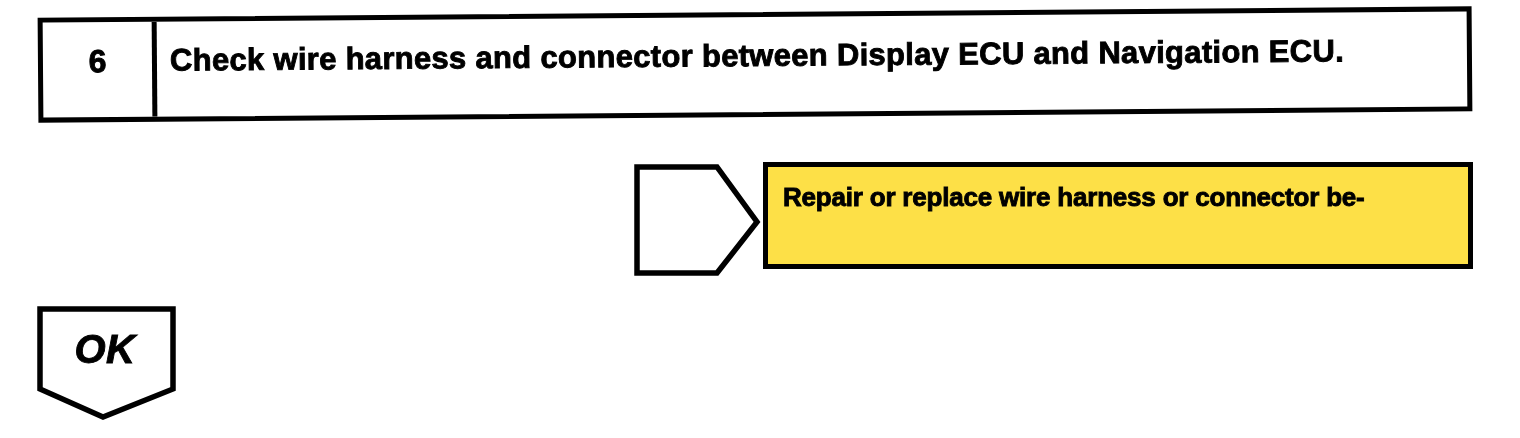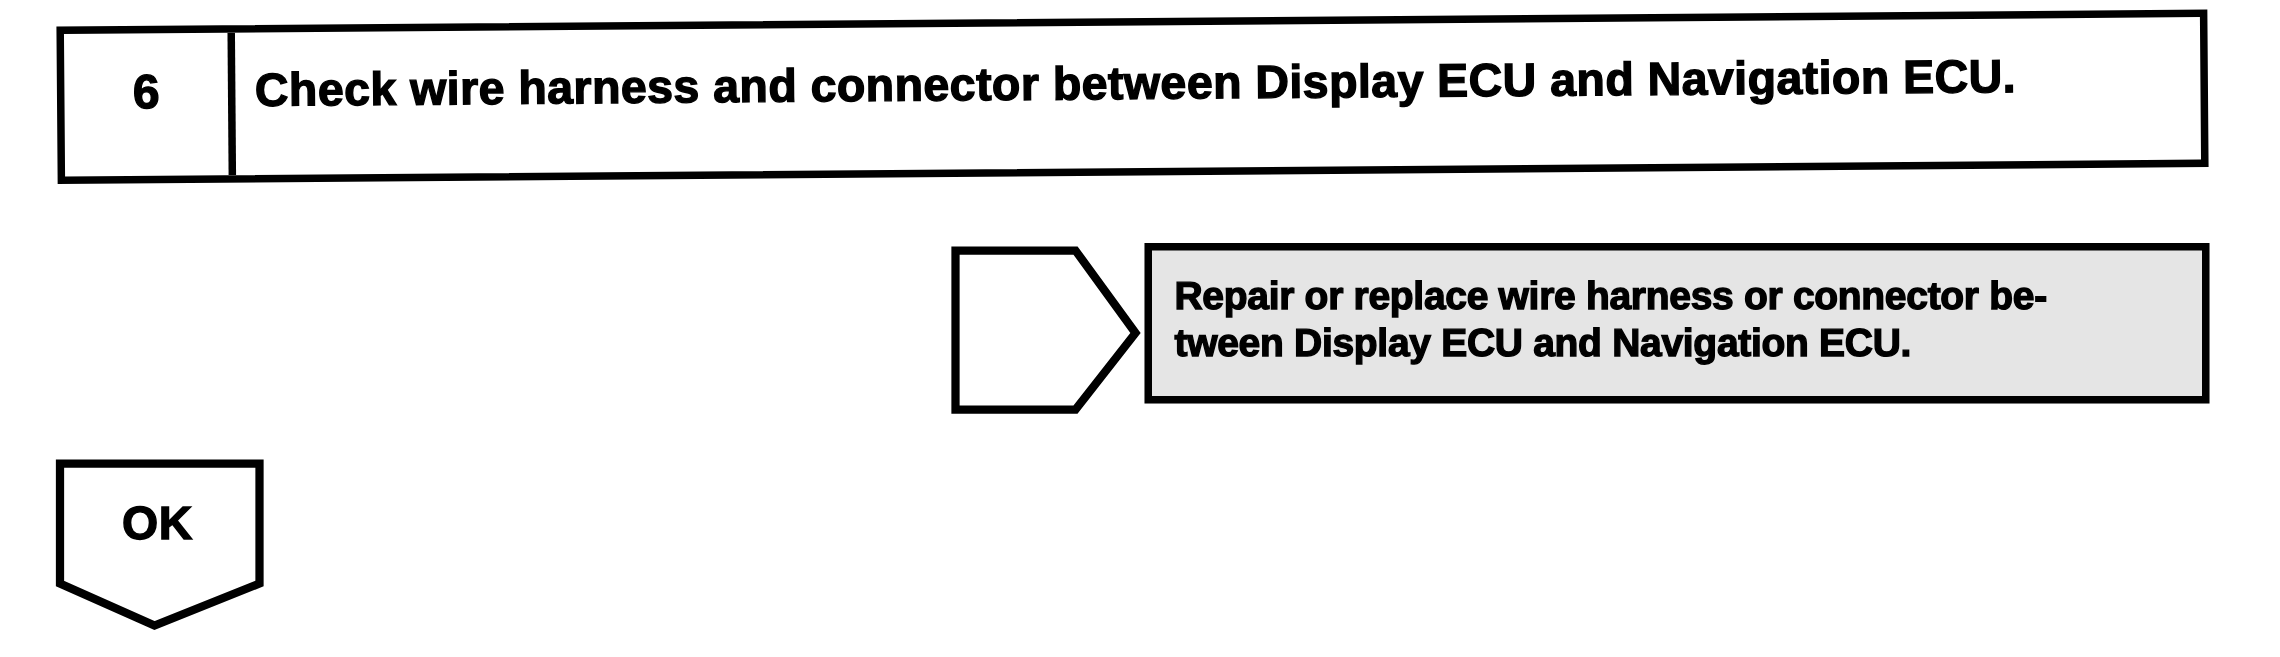--- a/index.html
+++ b/index.html
@@ -75,33 +75,34 @@
     top: 164px;
     width: 92px;
     height: 86px;
     font-size: 30px;
   }
   .ok-label {
     left: 36px;
     top: 306px;
     width: 138px;
     height: 86px;
-    font-size: 31px;
+    font-size: 40px;
+    font-style: italic;
   }
 
   
   .result-box {
     position: absolute;
     left: 763px;
     top: 162px;
     width: 710px;
     height: 107px;
     border: 5px solid #000000;
     box-sizing: border-box;
-    background: #e5e5e5;
+    background: #fde047;
     padding: 15px 6px 0 15px;
     font-size: 26px;
     line-height: 31px;
     letter-spacing: -0.2px;
     overflow: hidden;
   }
   .result-line {
     white-space: nowrap;
   }
 </style>
@@ -116,21 +117,20 @@
     </div>
     <div class="step-instruction">Check wire harness and connector between Display ECU and Navigation ECU.</div>
   </div>
 
   <svg class="shape" style="left:633px; top:162px;" width="128" height="116" viewBox="0 0 128 116">
     <polygon points="4,5 84,5 124,60 84,111 4,111"></polygon>
   </svg>
 
   <div class="result-box">
     <div class="result-line">Repair or replace wire harness or connector be-</div>
-    <div class="result-line">tween Display ECU and Navigation ECU.</div>
   </div>
 
   <svg class="shape" style="left:36px; top:304px;" width="142" height="118" viewBox="0 0 142 118">
     <polygon points="4,5 137,5 137,85 67,113 4,85"></polygon>
   </svg>
   <div class="connector-label ok-label">OK</div>
 
 </div>
 
 </body></html>

